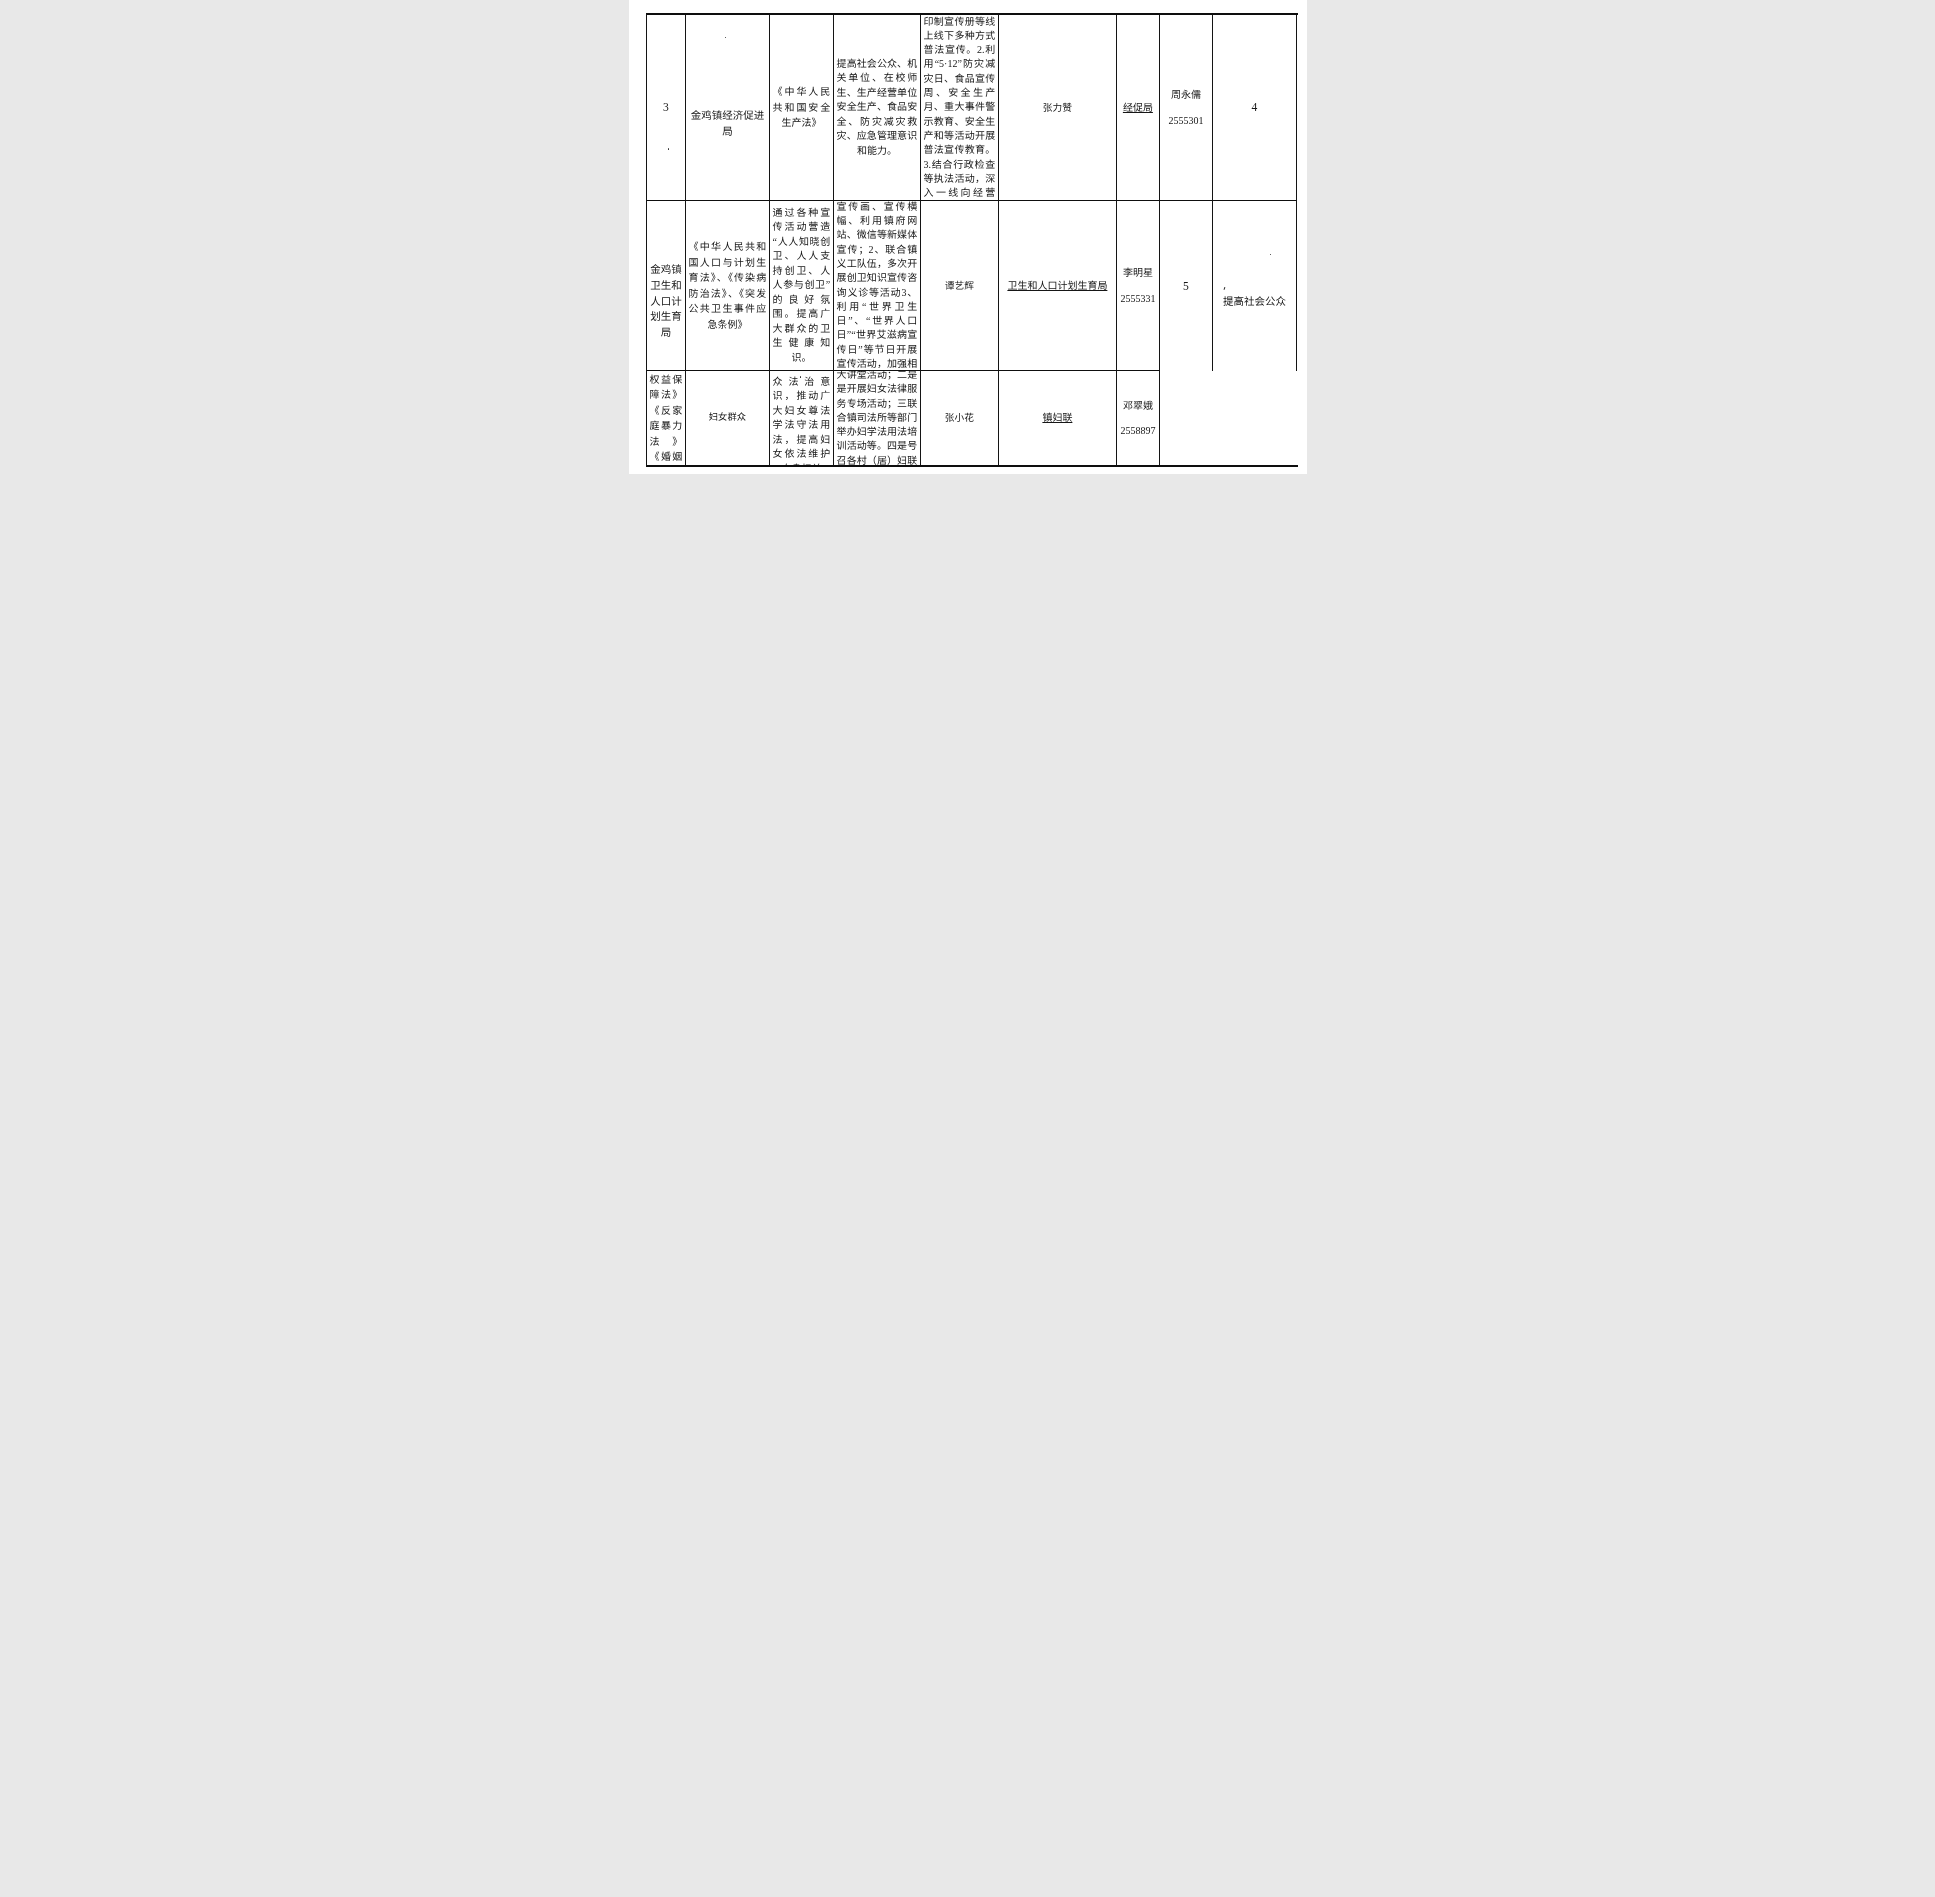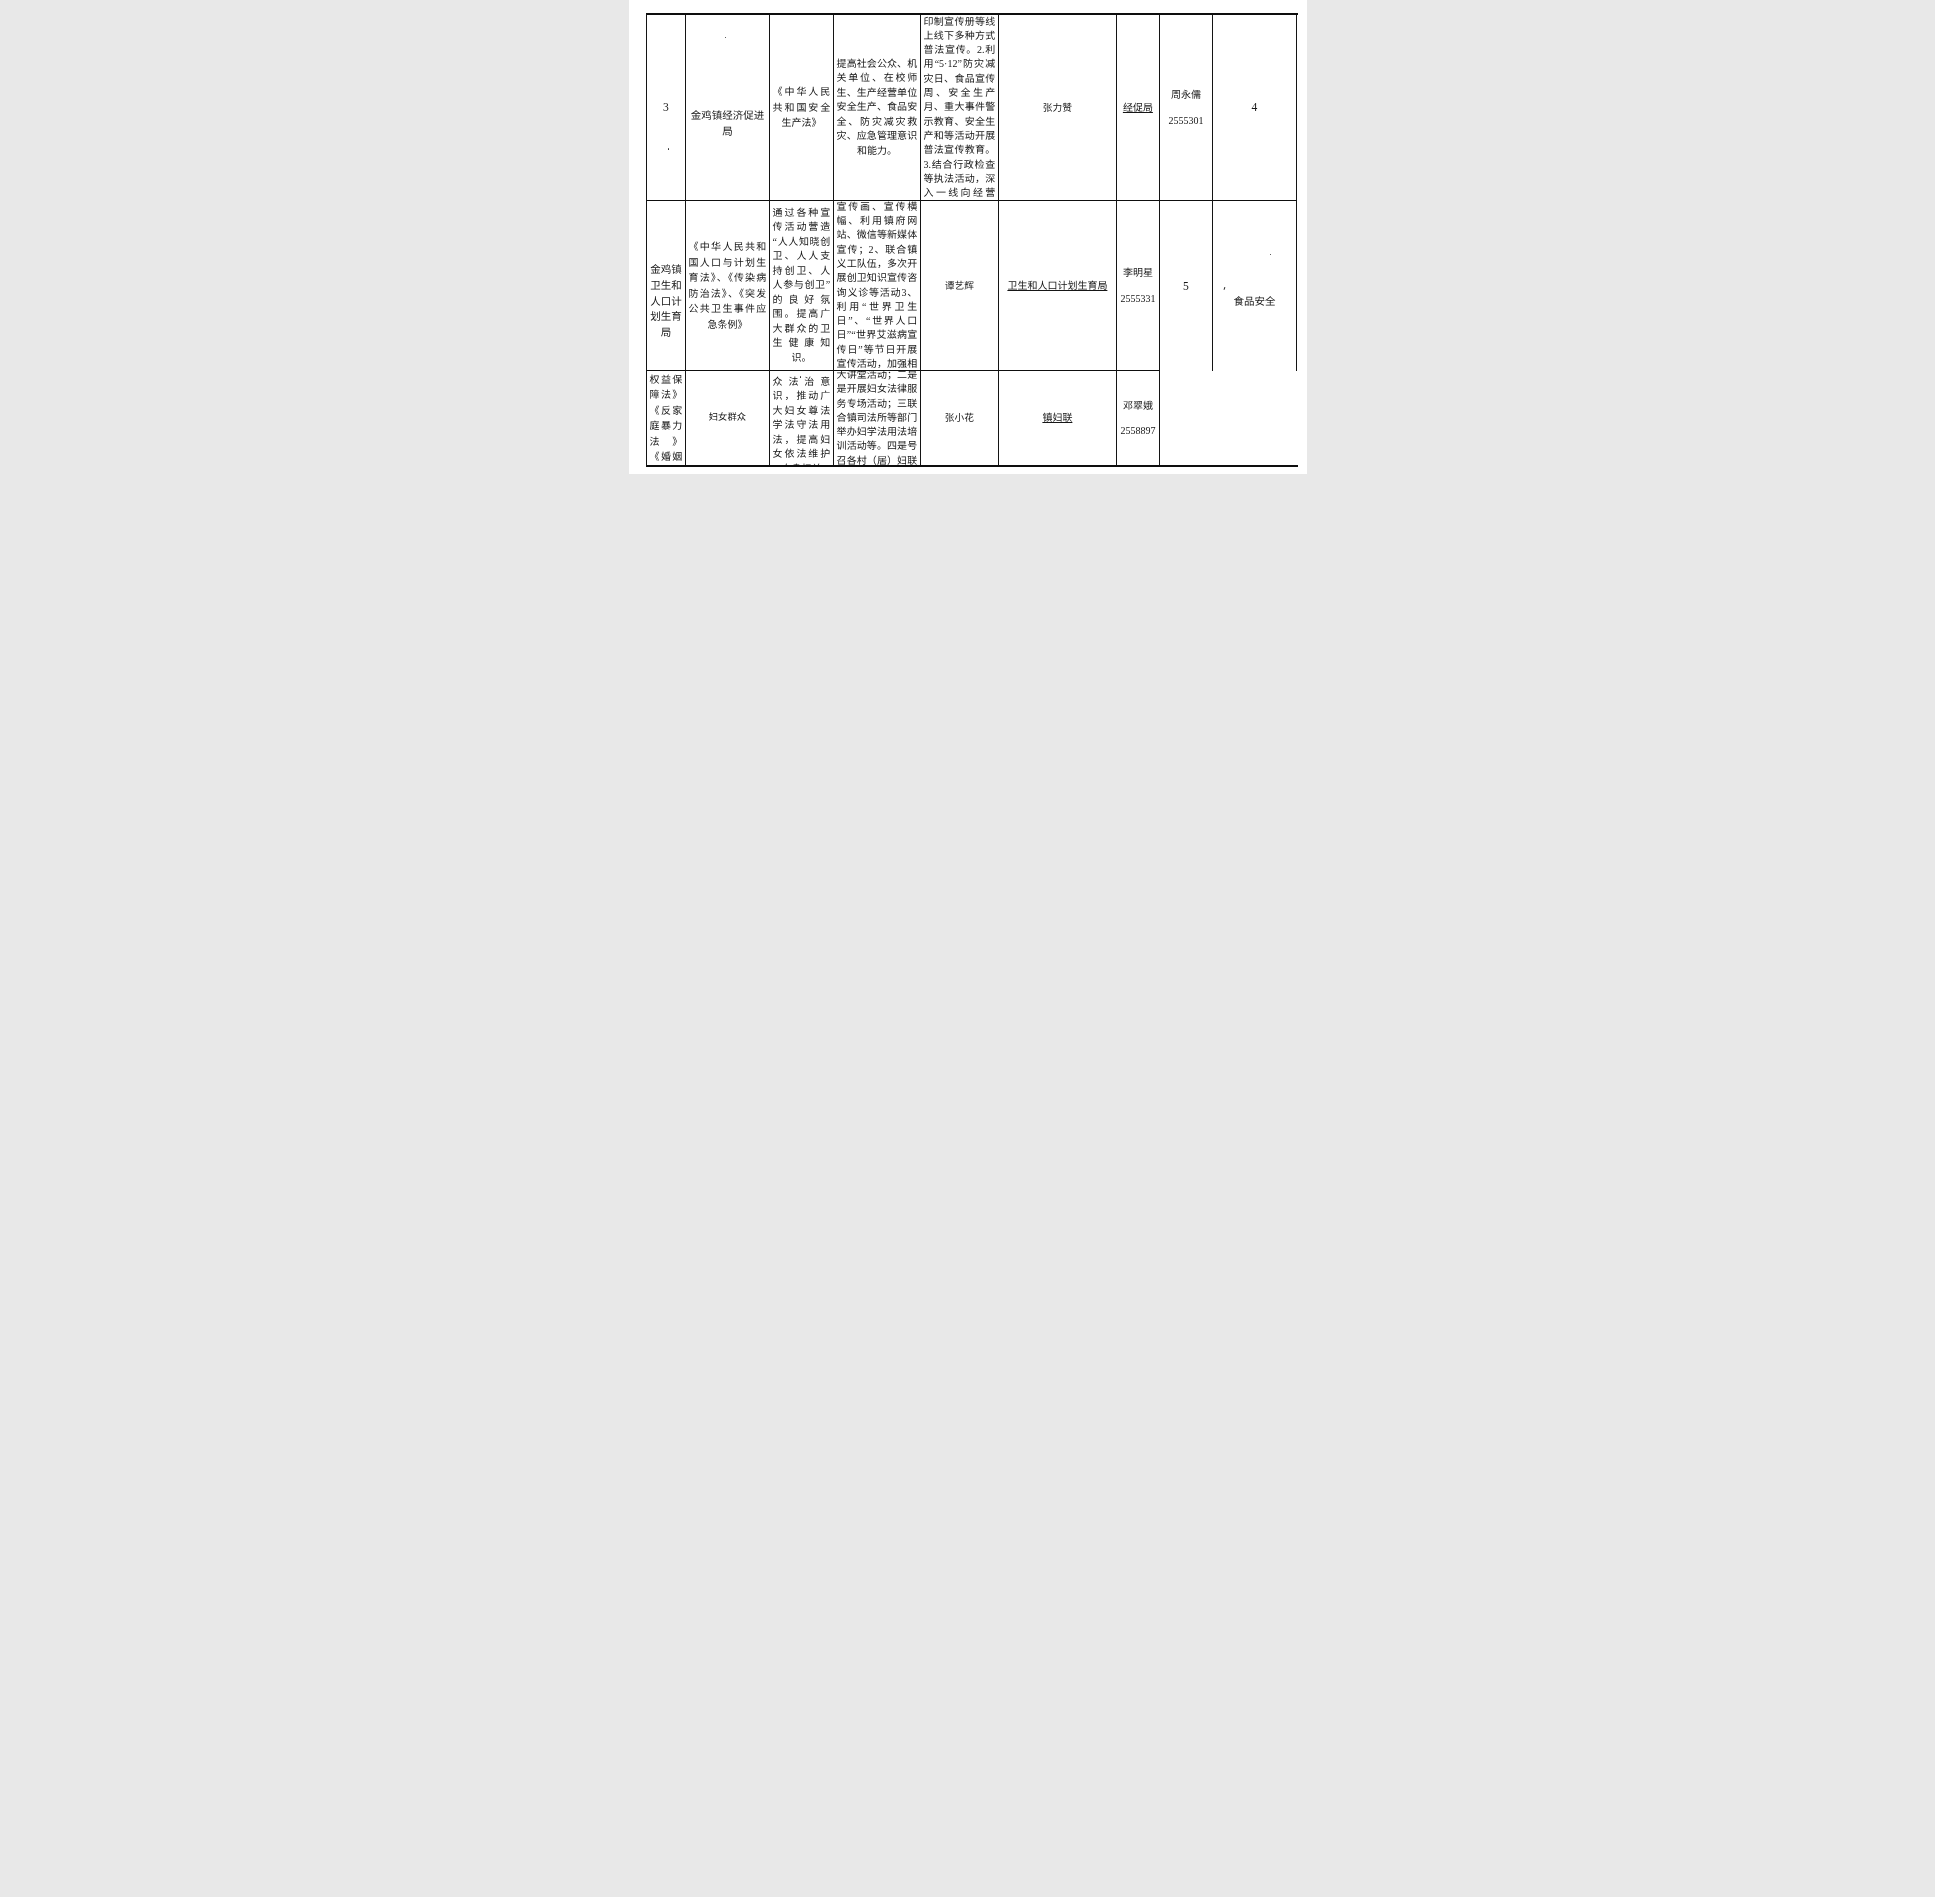--- a/index.html
+++ b/index.html
@@ -104,21 +104,21 @@
     </div>
     <div class="cell contact">
       <p class="cname">李明星</p>
       <p class="cphone">2555331</p>
     </div>
 
     <div class="cell no lastrow">
       <p>5</p>
     </div>
     <div class="cell unit lastrow">
-      <p>食品安全</p>
+      <p>提高社会公众</p>
     </div>
     <div class="cell laws lastrow">
       <p>《妇女权益保障法》《反家庭暴力法》《婚姻法》</p>
     </div>
     <div class="cell targets single lastrow">
       <p>妇女群众</p>
     </div>
     <div class="cell goal lastrow">
       <p>提高妇女群众法治意识，推动广大妇女尊法学法守法用法，提高妇女依法维护自身权益</p>
     </div>

